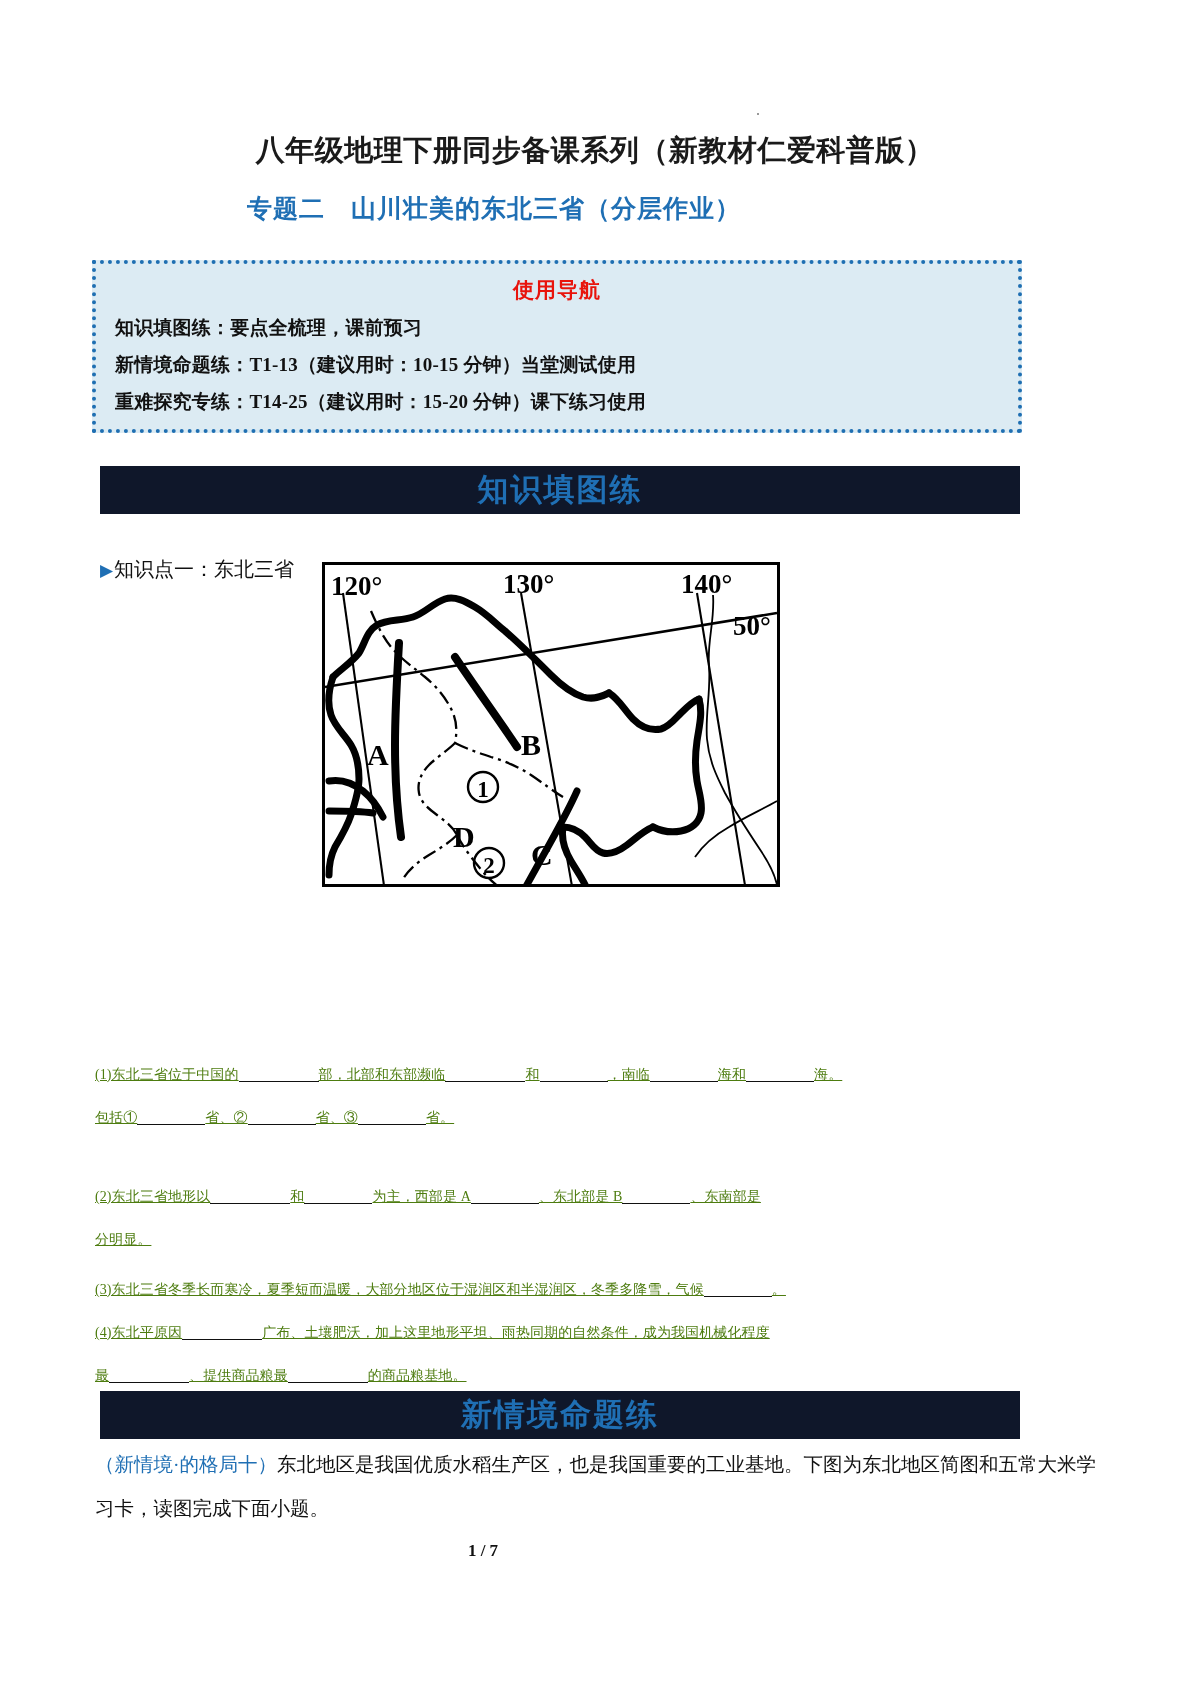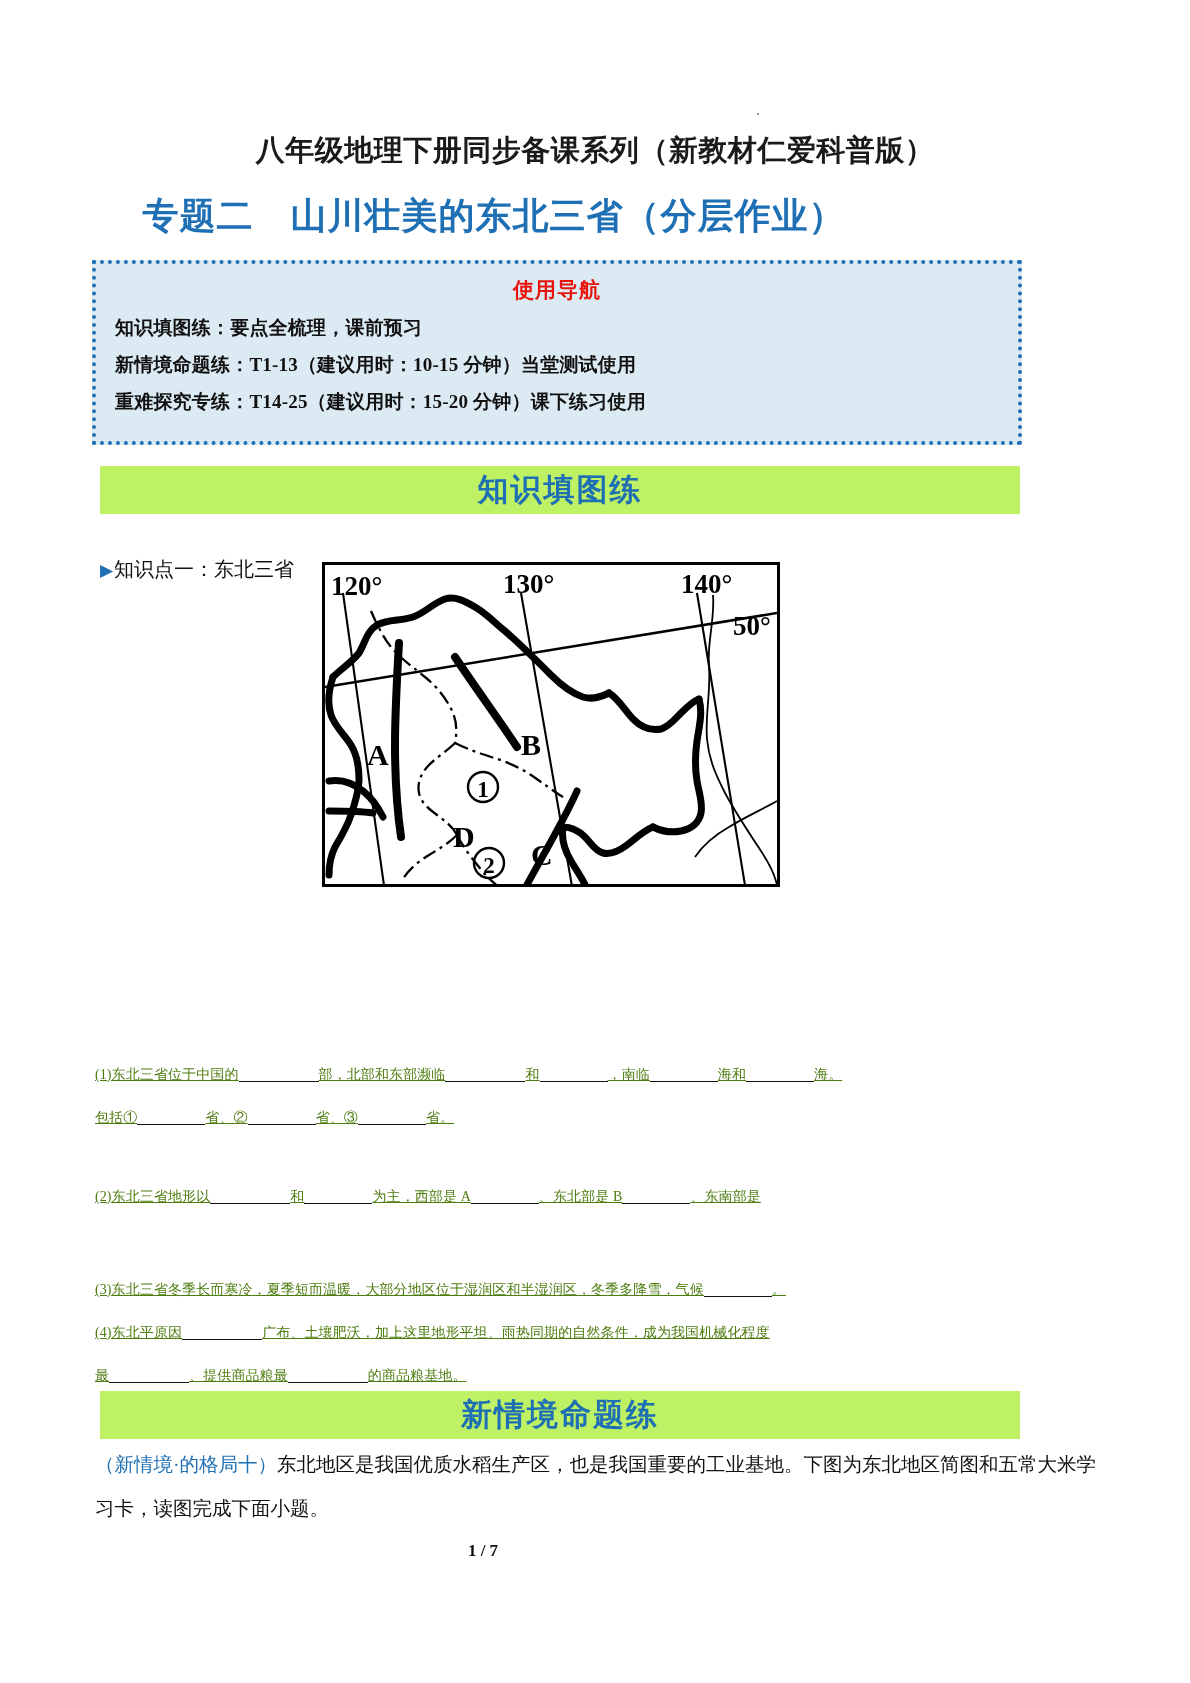--- a/index.html
+++ b/index.html
@@ -22,52 +22,52 @@
     position:absolute;left:0;top:131px;width:1190px;
     text-align:center;
     font-size:29px;font-weight:bold;
     letter-spacing:0.5px;
     color:#1a1a1a;
     font-family:"Liberation Serif","DejaVu Serif",serif;
   }
   .title-sub{
     position:absolute;left:0;top:192px;width:988px;
     text-align:center;
-    font-size:36px;font-weight:bold;
+    font-size:25px;font-weight:bold;
     color:#1F6FB4;
     letter-spacing:1px;
     font-family:Liberation Mono, monospace;
   }
   
   .navbox{
     position:absolute;left:92px;top:260px;width:930px;
     box-sizing:border-box;
     background:#DCEBF3;
     border:4px dotted #1F6FB2;
-    padding:12px 16px 26px 16px;
+    padding:12px 16px 14px 16px;
   }
   .navbox-title{
     text-align:center;
     color:#E8140C;
     font-weight:bold;
     font-size:21px;
     margin-bottom:9px;
     letter-spacing:1px;
   }
   .navbox-line{
     font-size:19px;
     font-weight:bold;
     color:#111;
     margin:11px 0 0 3px;
     letter-spacing:0.2px;
   }
   
   .banner{
     position:absolute;left:100px;width:920px;
-    background:#bef264;
+    background:#0f172a;
     text-align:center;
     height:48px;
     line-height:48px;
   }
   .banner span{
     color:#1F6FB4;
     font-weight:bold;
     font-size:31px;
     letter-spacing:2px;
   }
@@ -265,20 +265,21 @@
     </div>
     <div>
       <span>包括①</span><span class="blank b-m"></span><span>省、②</span><span class="blank b-m"></span><span>省、③</span><span class="blank b-m"></span><span>省。</span>
     </div>
   </div>
 
   <div class="qtext" style="top:1175px;">
     <div>
       <span>(2)东北三省地形以</span><span class="blank b-l"></span><span>和</span><span class="blank b-m"></span><span>为主，西部是 A</span><span class="blank b-m"></span><span>、东北部是 B</span><span class="blank b-m"></span><span>、东南部是</span>
     </div>
+    <div>分明显。</div>
   </div>
 
   <div class="qtext" style="top:1268px;">
     <div>
       <span>(3)东北三省冬季长而寒冷，夏季短而温暖，大部分地区位于湿润区和半湿润区，冬季多降雪，气候</span><span class="blank b-m"></span><span>。</span>
     </div>
   </div>
 
   <div class="qtext" style="top:1311px;">
     <div>

